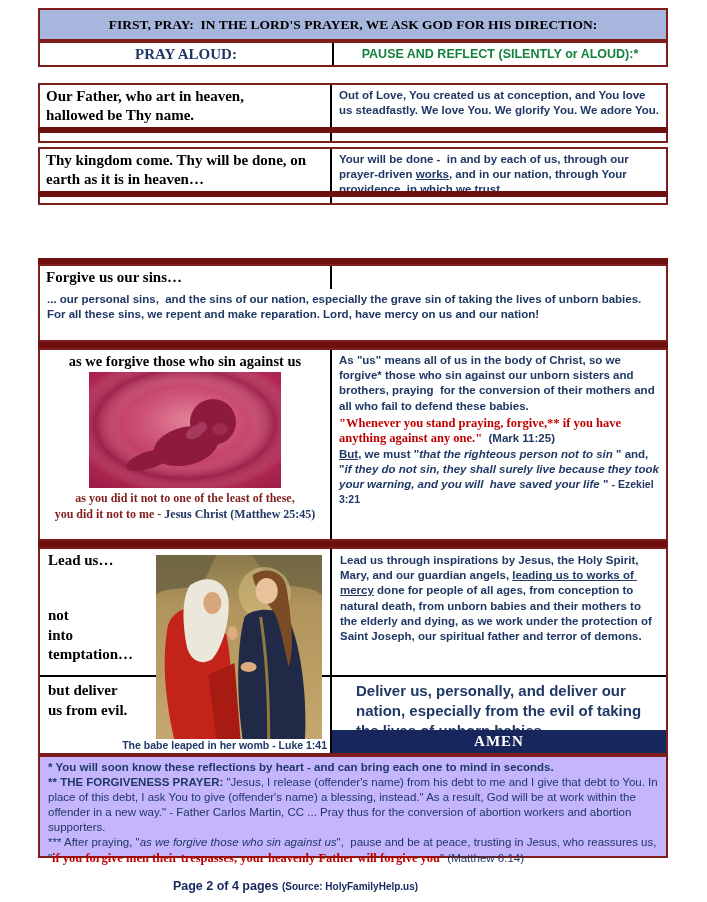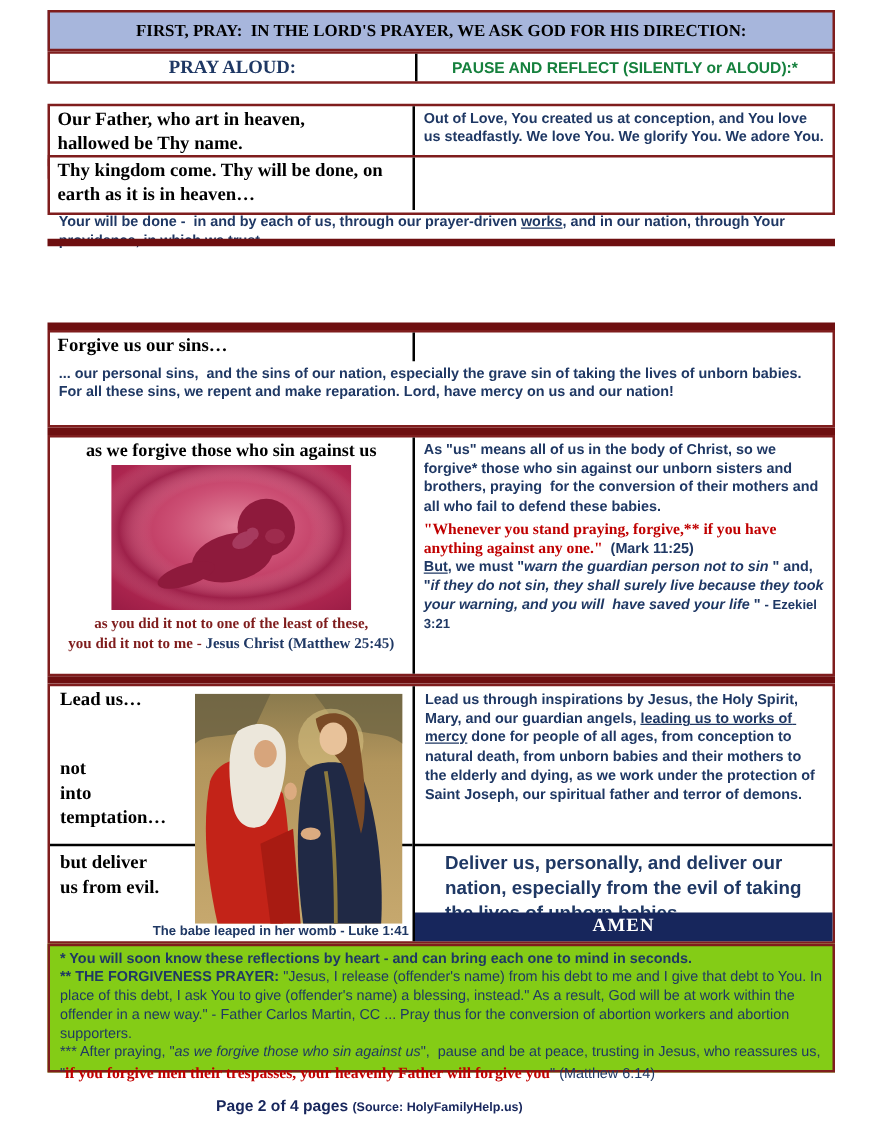--- a/index.html
+++ b/index.html
@@ -22,21 +22,21 @@
             font-weight:bold;font-size:12.5px;color:#15803d;}
 
   
   .row{display:flex;}
   .cell-l{width:292px;border-right:2px solid #000;padding:2px 6px;box-sizing:border-box;
           font-family:"Liberation Serif",serif;font-weight:bold;font-size:15px;line-height:1.25;color:#000;}
   .cell-r{flex:1;padding:3px 7px;box-sizing:border-box;
           font-weight:bold;font-size:11.5px;line-height:1.32;color:#1f3864;}
 
   .r1{top:67px;height:60px;margin-top:16px;} .s1{top:127px;height:6px;}
-  .r2{top:124px;height:48px;flex-direction:column;} .s2{top:191px;height:6px;}
+  .r2{top:147px;height:58px;} .s2{top:191px;height:6px;}
   .r3{top:197px;height:61px;} .s3{top:258px;height:6px;}
   .r4{top:264px;height:78px;flex-direction:column;} .s4{top:342px;height:6px;}
   .r5{top:348px;height:193px;} .s5{top:541px;height:6px;}
   .r6{top:547px;height:208px;}
 
   .u{text-decoration:underline;}
   .it{font-style:italic;}
 
   
   .r5 .cell-l{padding:0;text-align:center;}
@@ -62,21 +62,21 @@
   .paint-caption{position:absolute;bottom:2px;left:0;right:3px;text-align:right;z-index:3;
                  font-weight:bold;font-size:10.5px;color:#1f3864;}
   .r6-reflect{height:128px;box-sizing:border-box;border-bottom:2px solid #000;padding:4px 8px;
               font-weight:bold;font-size:11.5px;line-height:1.32;color:#1f3864;}
   .r6-deliver{padding:4px 24px;font-weight:bold;font-size:15px;line-height:1.32;color:#1f3864;}
   .amen{position:absolute;left:0;right:0;bottom:0;height:23px;background:#17265c;color:#fff;
         display:flex;align-items:center;justify-content:center;
         font-family:"Liberation Serif",serif;font-weight:bold;font-size:15px;letter-spacing:1px;}
 
   
-  .footnotes{top:755px;height:103px;background:#84cc16;padding:3px 8px;
+  .footnotes{top:755px;height:103px;background:#c4b5fd;padding:3px 8px;
              font-size:11.5px;line-height:1.3;color:#1f3864;}
   .fn{display:block;}
   .fn-bold{font-weight:bold;}
   .fn-red{color:#c00000;font-family:"Liberation Serif",serif;font-weight:bold;font-size:12.5px;}
 
   
   .footer{position:absolute;top:876px;left:0;width:591px;text-align:center;color:#17265c;}
   .footer .pg{font-weight:600;font-size:12.5px;}
   .footer .src{font-weight:600;font-size:10px;}
 </style>
@@ -160,21 +160,21 @@
         </svg>
       </div>
       <span class="r5-caption">
         <span class="t red-serif">as you did it not to one of the least of these,</span><br>
         <span class="t red-serif">you did it not to me - </span><span class="t navy-serif">Jesus Christ (Matthew 25:45)</span>
       </span>
     </div>
     <div class="cell-r">
       <span class="t">As "us" means all of us in the body of Christ, so we forgive* those who sin against our unborn sisters and brothers, praying  for the conversion of their mothers and all who fail to defend these babies.</span>
       <span class="quote-red"><span class="t">"Whenever you stand praying, forgive,** if you have anything against any one."</span><span class="t quote-ref">  (Mark 11:25)</span></span>
-      <span><span class="t u">But</span><span class="t">, we must "</span><span class="t it">warn the guardian person not to sin</span><span class="t"> " and, "</span><span class="t it">if they do not sin, they shall surely live because they took your warning, and you will  have saved your life</span><span class="t"> " </span><span class="t small-ref">- Ezekiel 3:21</span></span>
+      <span><span class="t u">But</span><span class="t">, we must "</span><span class="t it">that the righteous person not to sin</span><span class="t"> " and, "</span><span class="t it">if they do not sin, they shall surely live because they took your warning, and you will  have saved your life</span><span class="t"> " </span><span class="t small-ref">- Ezekiel 3:21</span></span>
     </div>
   </div>
   <div class="sep s5"></div>
 
   <div class="block row r6">
     <div class="r6-left">
       <span class="t lead1">Lead us…</span>
       <span class="t lead2">not
 into
 temptation…</span>

